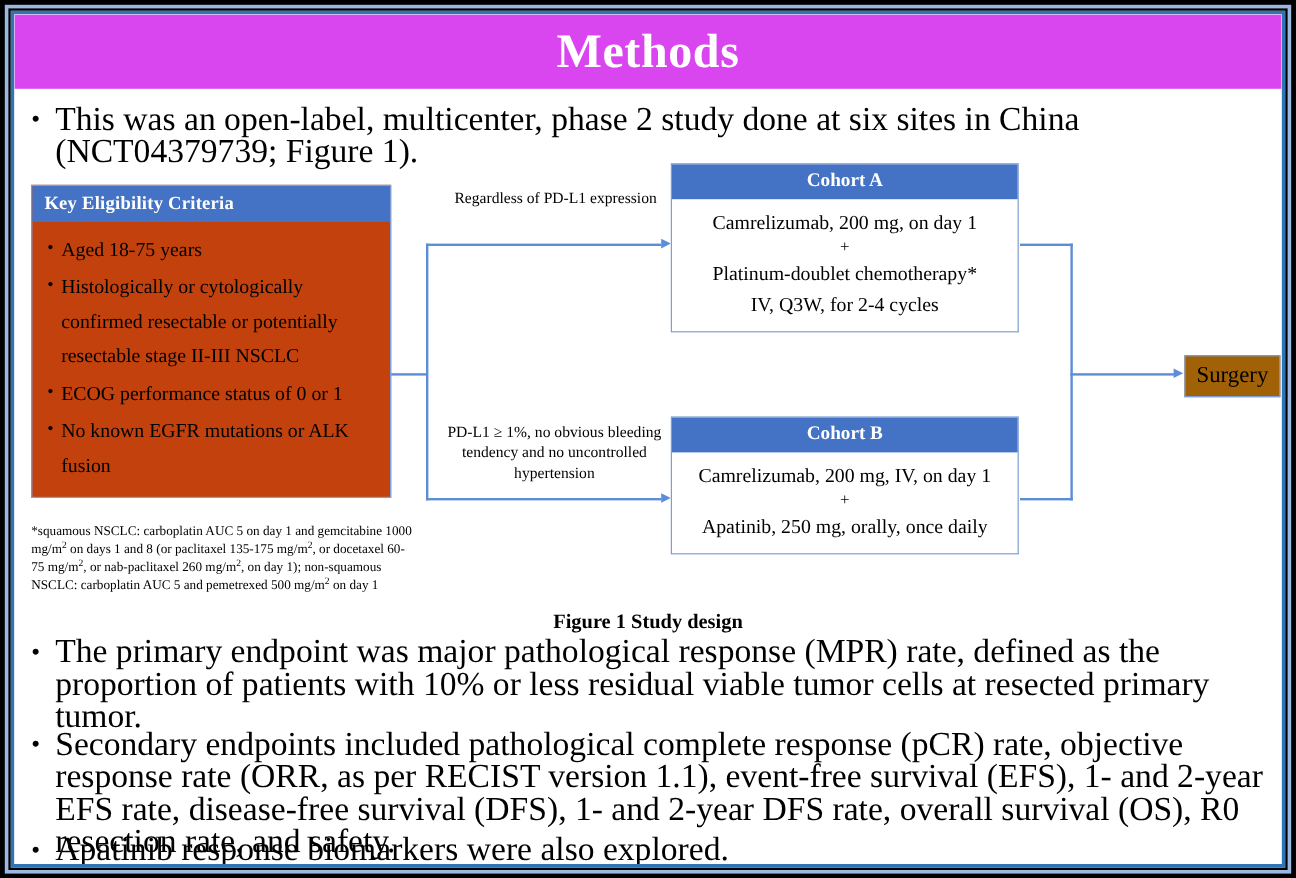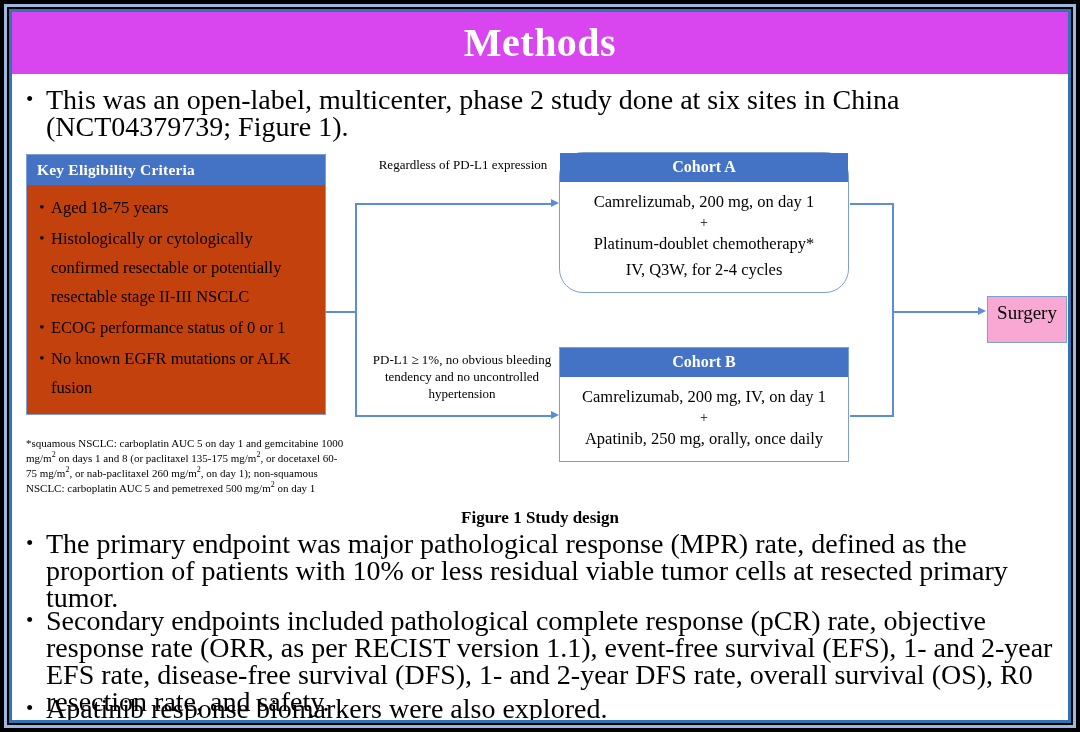--- a/index.html
+++ b/index.html
@@ -156,21 +156,21 @@
   .footnote sup { font-size: 8px; vertical-align: super; line-height: 0; }
 
   
   .cohort-box {
     position: absolute;
     width: 290px;
     box-sizing: border-box;
     border: 1px solid #7f9ed3;
     background: #ffffff;
   }
-  #cohort-a { left: 547px; top: 32px; border-radius: 24px; }
+  #cohort-a { left: 547px; top: 16px; }
   #cohort-b { left: 547px; top: 227px; }
   .cohort-head {
     background: #4472c4;
     color: #ffffff;
     font-size: 16px;
     font-weight: bold;
     text-align: center;
     padding: 5px 0 6px 0;
   }
   .cohort-body {
@@ -190,23 +190,23 @@
   }
 
   
   .surgery-box {
     position: absolute;
     left: 975px;
     top: 176px;
     width: 80px;
     box-sizing: border-box;
     border: 1px solid #7f9ed3;
-    background: #f9a8d4;
-    text-align: center;
-    padding: 4px 0 17px 0;
+    background: #a16207;
+    text-align: center;
+    padding: 4px 0 5px 0;
   }
   .surgery-text {
     font-size: 19px;
     line-height: 24px;
     color: #000000;
   }
 
   
   .conn-label {
     position: absolute;

